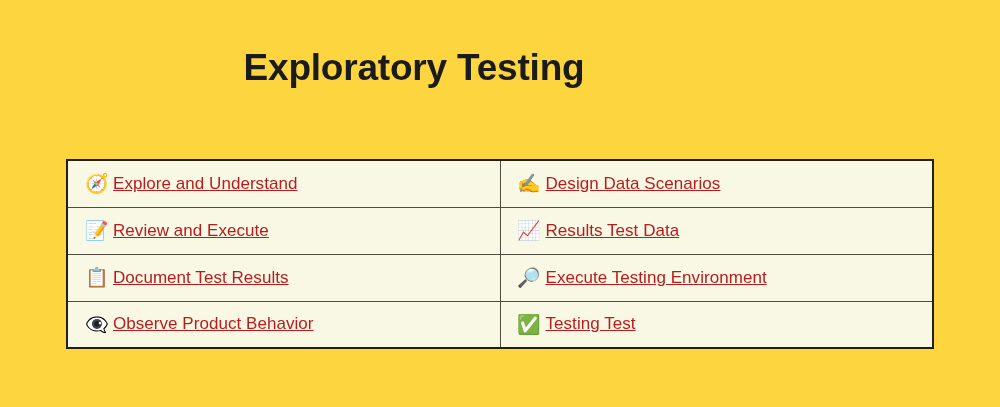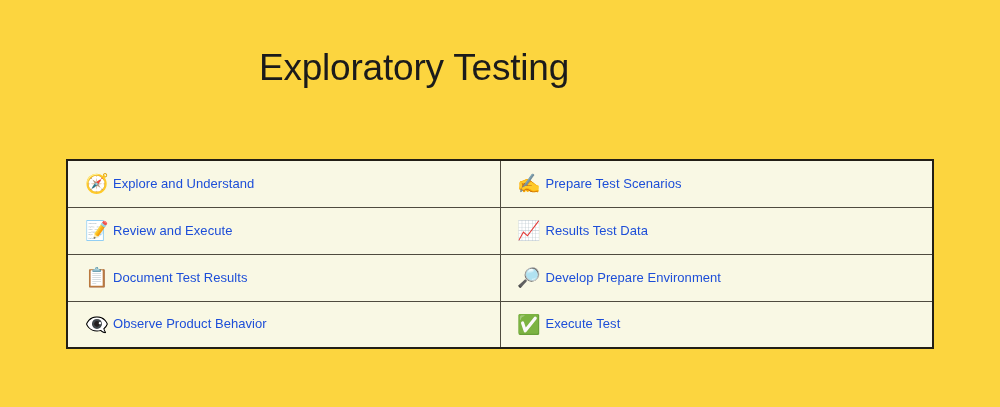--- a/index.html
+++ b/index.html
@@ -20,21 +20,21 @@
     background: #fcd53f;
     box-sizing: border-box;
   }
   .page-title {
     position: absolute;
     top: 45px;
     left: 0;
     width: 828px;
     text-align: center;
     font-size: 37px;
-    font-weight: normal;
+    font-weight: bold;
     color: #1b1b1b;
     letter-spacing: -0.2px;
     line-height: 46px;
   }
   .matrix {
     position: absolute;
     left: 66px;
     top: 159px;
     width: 868px;
     border: 2px solid #231f16;
@@ -59,24 +59,25 @@
   }
   .cell-icon {
     font-size: 19px;
     line-height: 1;
     display: inline-block;
     width: 22px;
     text-align: center;
     flex: none;
   }
   .cell-label {
-    font-size: 13px;
-    color: #1d4ed8;
+    font-size: 17px;
+    color: #b91c1c;
     line-height: 22px;
     letter-spacing: 0.05px;
+    text-decoration: underline;
   }
 </style>
 </head>
 <body>
 
 <div class="page">
 
   <div class="page-title">Exploratory Testing</div>
 
   <table class="matrix">
@@ -84,21 +85,21 @@
       <tr>
         <td>
           <div class="cell-inner">
             <span class="cell-icon">🧭</span>
             <span class="cell-label">Explore and Understand</span>
           </div>
         </td>
         <td>
           <div class="cell-inner">
             <span class="cell-icon">✍️</span>
-            <span class="cell-label">Prepare Test Scenarios</span>
+            <span class="cell-label">Design Data Scenarios</span>
           </div>
         </td>
       </tr>
       <tr>
         <td>
           <div class="cell-inner">
             <span class="cell-icon">📝</span>
             <span class="cell-label">Review and Execute</span>
           </div>
         </td>
@@ -112,34 +113,34 @@
       <tr>
         <td>
           <div class="cell-inner">
             <span class="cell-icon">📋</span>
             <span class="cell-label">Document Test Results</span>
           </div>
         </td>
         <td>
           <div class="cell-inner">
             <span class="cell-icon">🔎</span>
-            <span class="cell-label">Develop Prepare Environment</span>
+            <span class="cell-label">Execute Testing Environment</span>
           </div>
         </td>
       </tr>
       <tr>
         <td>
           <div class="cell-inner">
             <span class="cell-icon">👁️‍🗨️</span>
             <span class="cell-label">Observe Product Behavior</span>
           </div>
         </td>
         <td>
           <div class="cell-inner">
             <span class="cell-icon">✅</span>
-            <span class="cell-label">Execute Test</span>
+            <span class="cell-label">Testing Test</span>
           </div>
         </td>
       </tr>
     </tbody>
   </table>
 
 </div>
 
 </body></html>

